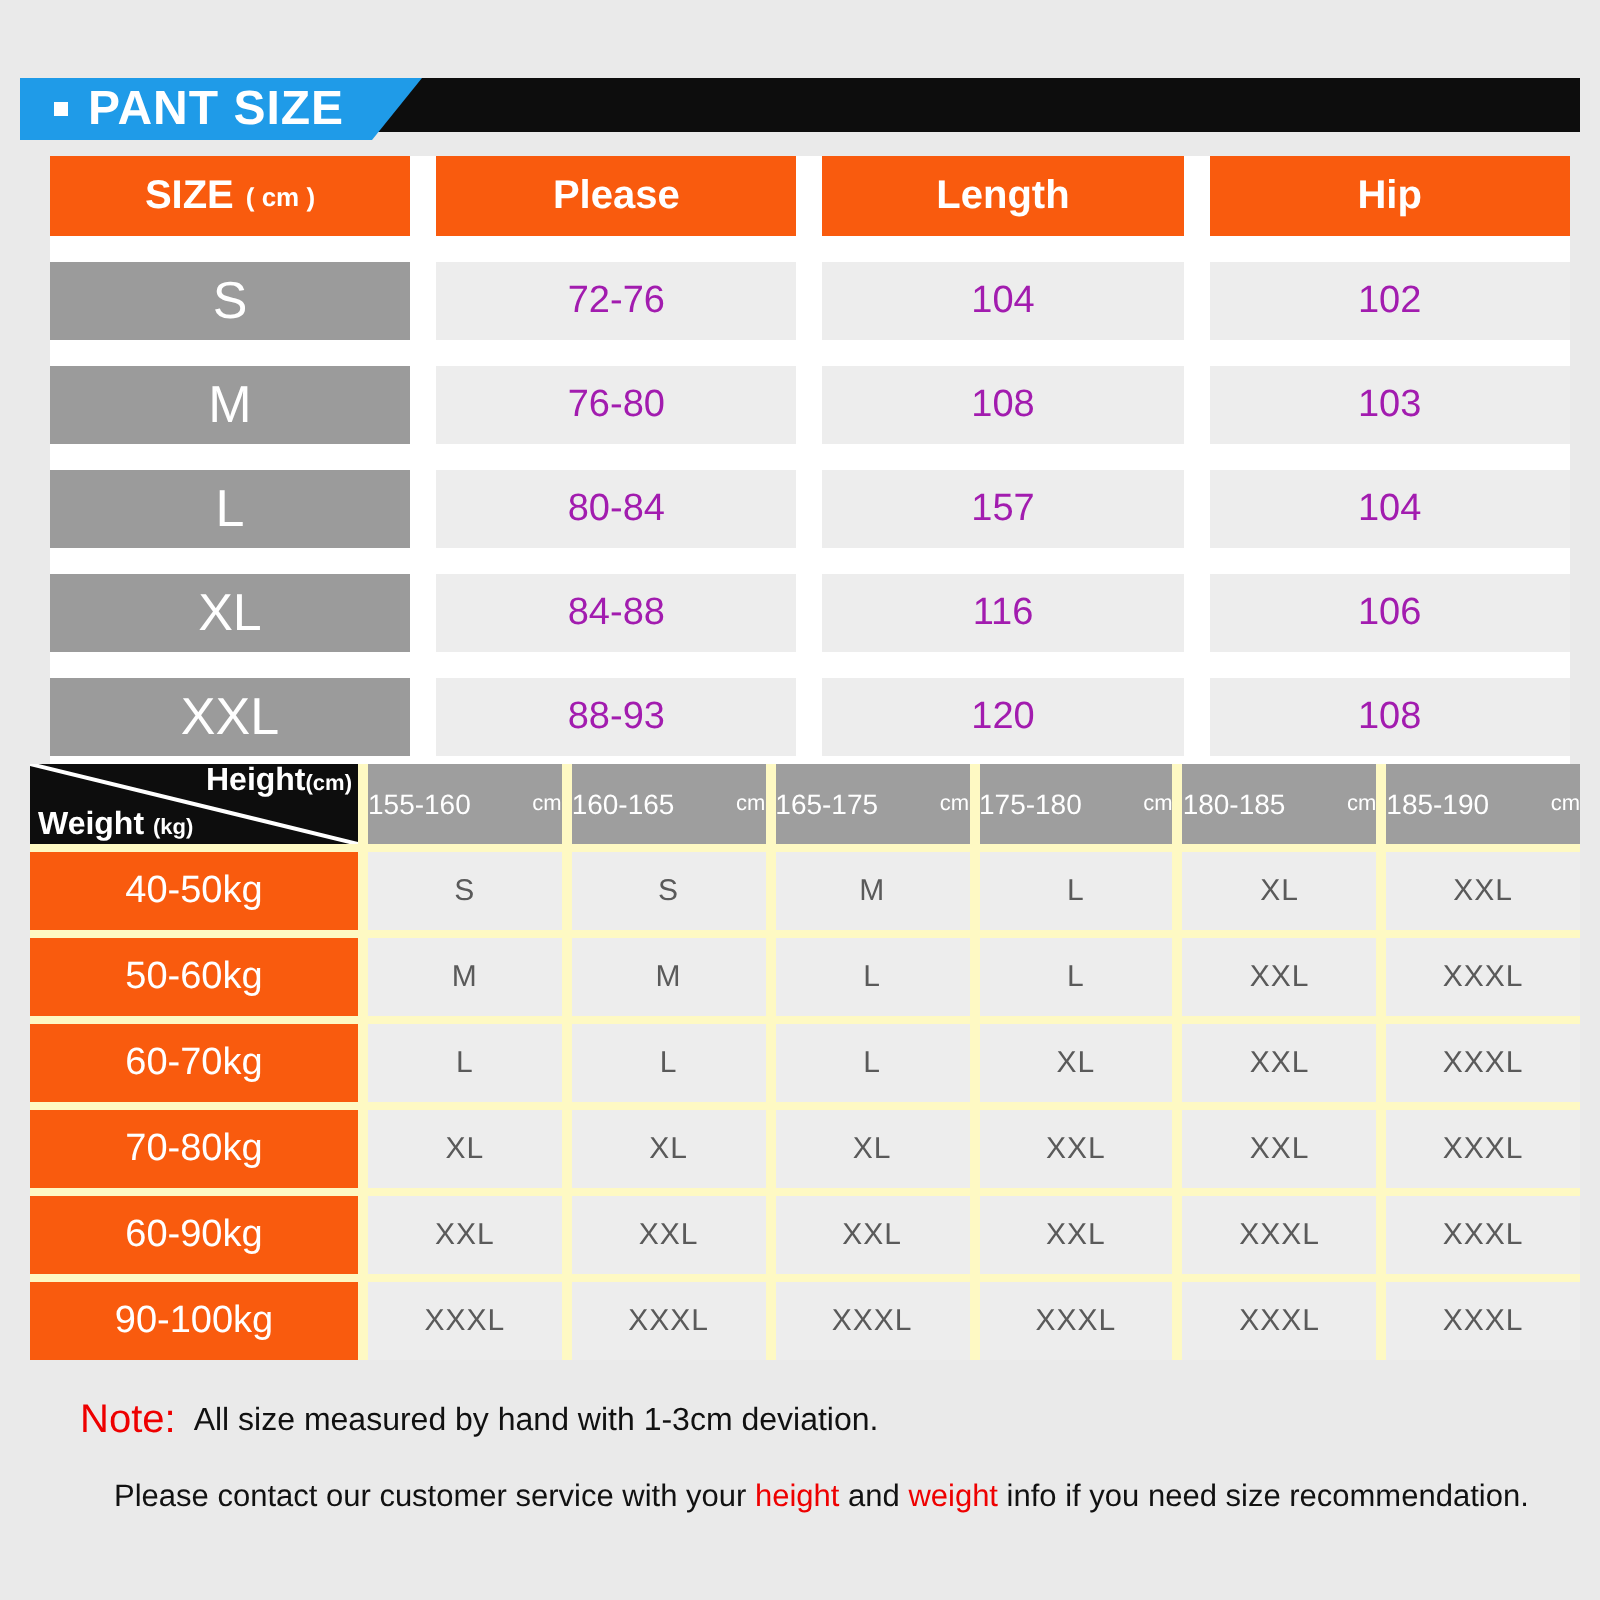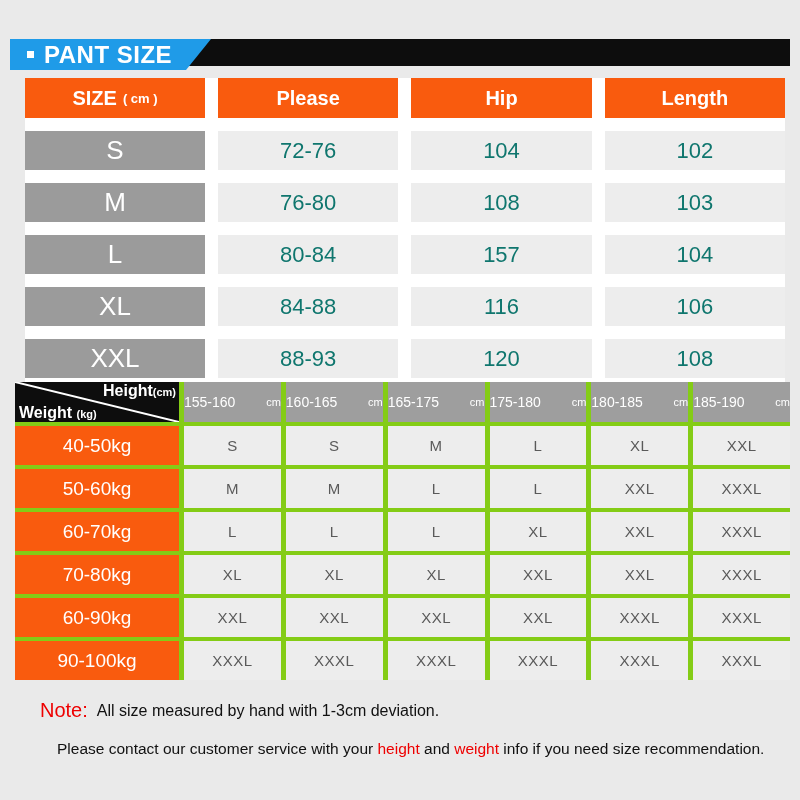--- a/index.html
+++ b/index.html
@@ -32,28 +32,28 @@
   
   .size-table {
     position:absolute; left:25px; top:78px; width:760px;
     display:grid; grid-template-columns:180px 1fr 1fr 1fr;
     grid-template-rows:40px repeat(6, 39px);
     gap:13px; background:#ffffff;
   }
   .t1-head { background:#f95b0e; color:#ffffff; font-weight:bold; font-size:20px; }
   .t1-head .unit { font-size:13px; margin-left:6px; font-weight:bold; }
   .t1-size { background:#9b9b9b; color:#ffffff; font-size:26px; font-weight:400; }
-  .t1-val  { background:#ededed; color:#0f766e; font-size:22px; }
+  .t1-val  { background:#ededed; color:#a21caf; font-size:19px; }
 
   
   .fit-table {
     position:absolute; left:15px; top:382px; width:775px;
     display:grid; grid-template-columns:164px repeat(6, 1fr);
     grid-template-rows:40px repeat(6, 39px);
-    column-gap:5px; row-gap:4px; background:#84cc16;
+    column-gap:5px; row-gap:4px; background:#fef9c3;
   }
   .t2-corner { position:relative; background:#0d0d0d; color:#ffffff; }
   .corner-svg { position:absolute; left:0; top:0; width:100%; height:100%; }
   .corner-height { position:absolute; top:0px; right:3px; font-weight:bold; font-size:16px; }
   .corner-weight { position:absolute; bottom:0px; left:4px; font-weight:bold; font-size:16px; }
   .corner-unit { font-size:11px; font-weight:bold; }
   .t2-colhead { background:#9e9e9e; color:#ffffff; font-size:14px;justify-content:space-between; }
   .t2-colhead .unit { font-size:11px; margin-left:1px; }
   .t2-weight { background:#f95b0e; color:#ffffff; font-size:19px; }
   .t2-val { background:#ededed; color:#5a5a5a; font-size:15px; letter-spacing:0.5px; }
@@ -82,22 +82,22 @@
       <span class="banner-title">PANT SIZE</span>
     </div>
   </div>
 
   <div class="size-table">
     <div class="cell t1-head">
       <span>SIZE</span>
       <span class="unit">( cm )</span>
     </div>
     <div class="cell t1-head">Please</div>
+    <div class="cell t1-head">Length</div>
     <div class="cell t1-head">Hip</div>
-    <div class="cell t1-head">Length</div>
 
     <div class="cell t1-size">S</div>
     <div class="cell t1-val">72-76</div>
     <div class="cell t1-val">104</div>
     <div class="cell t1-val">102</div>
 
     <div class="cell t1-size">M</div>
     <div class="cell t1-val">76-80</div>
     <div class="cell t1-val">108</div>
     <div class="cell t1-val">103</div>

